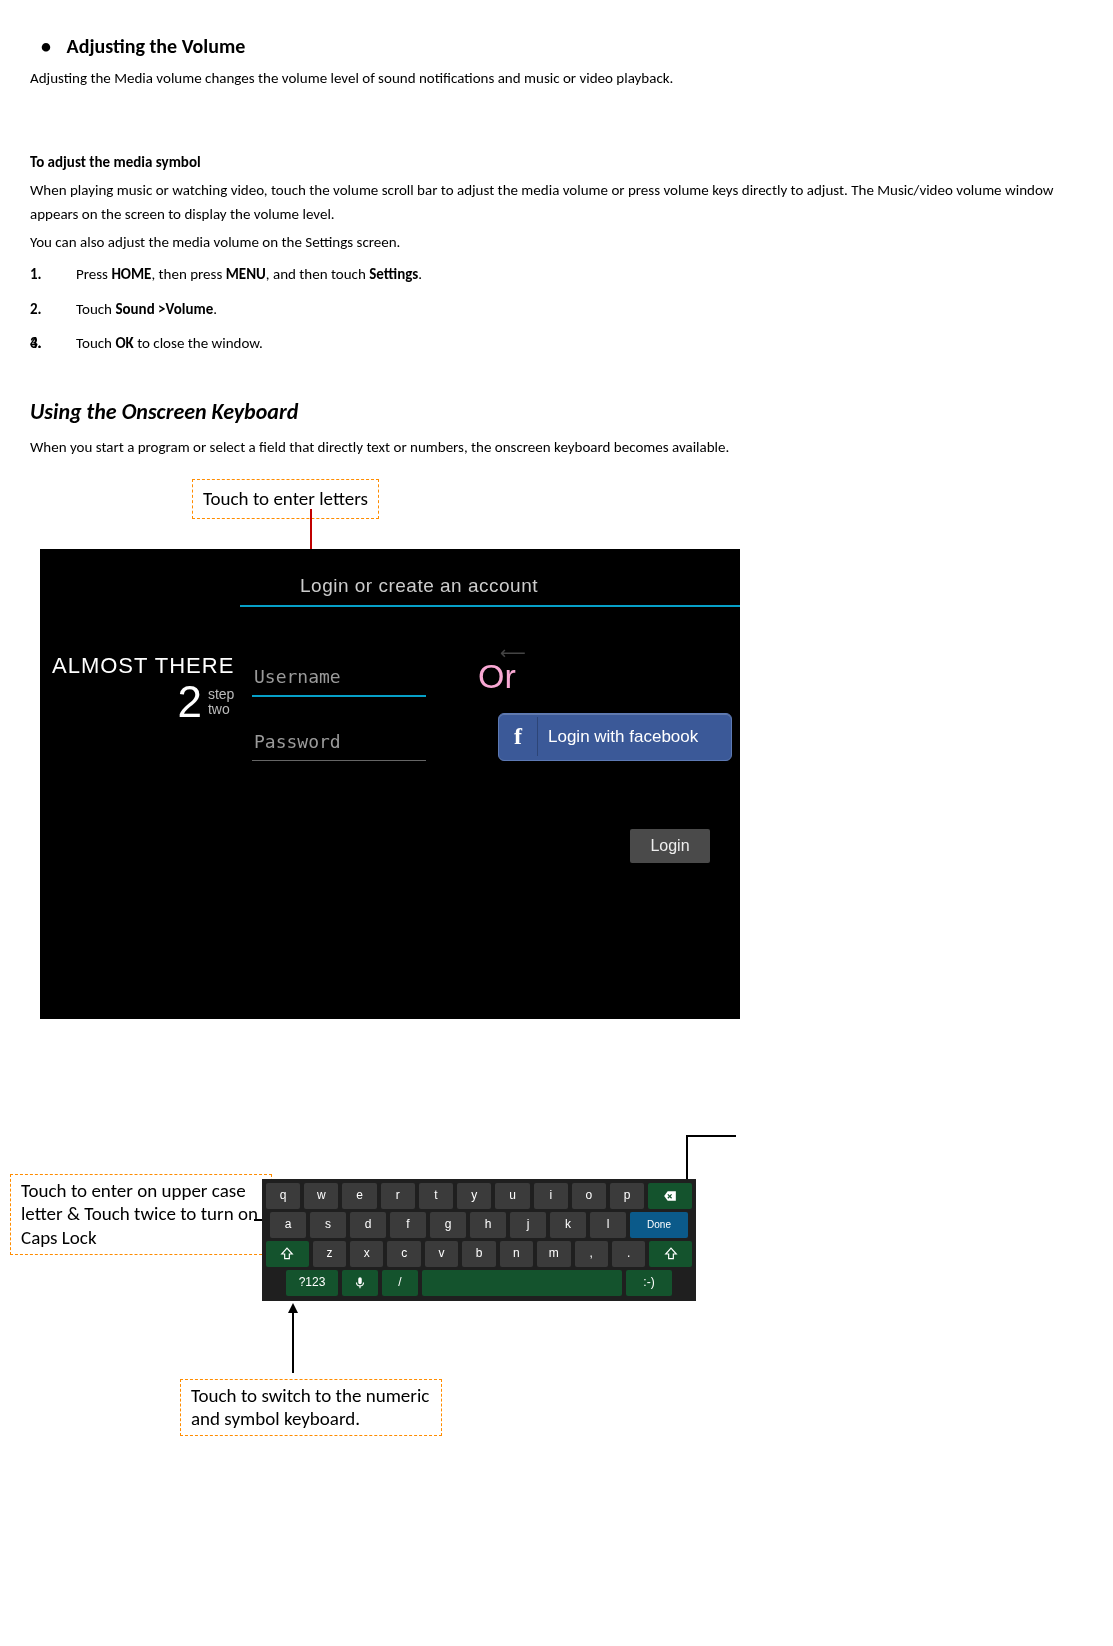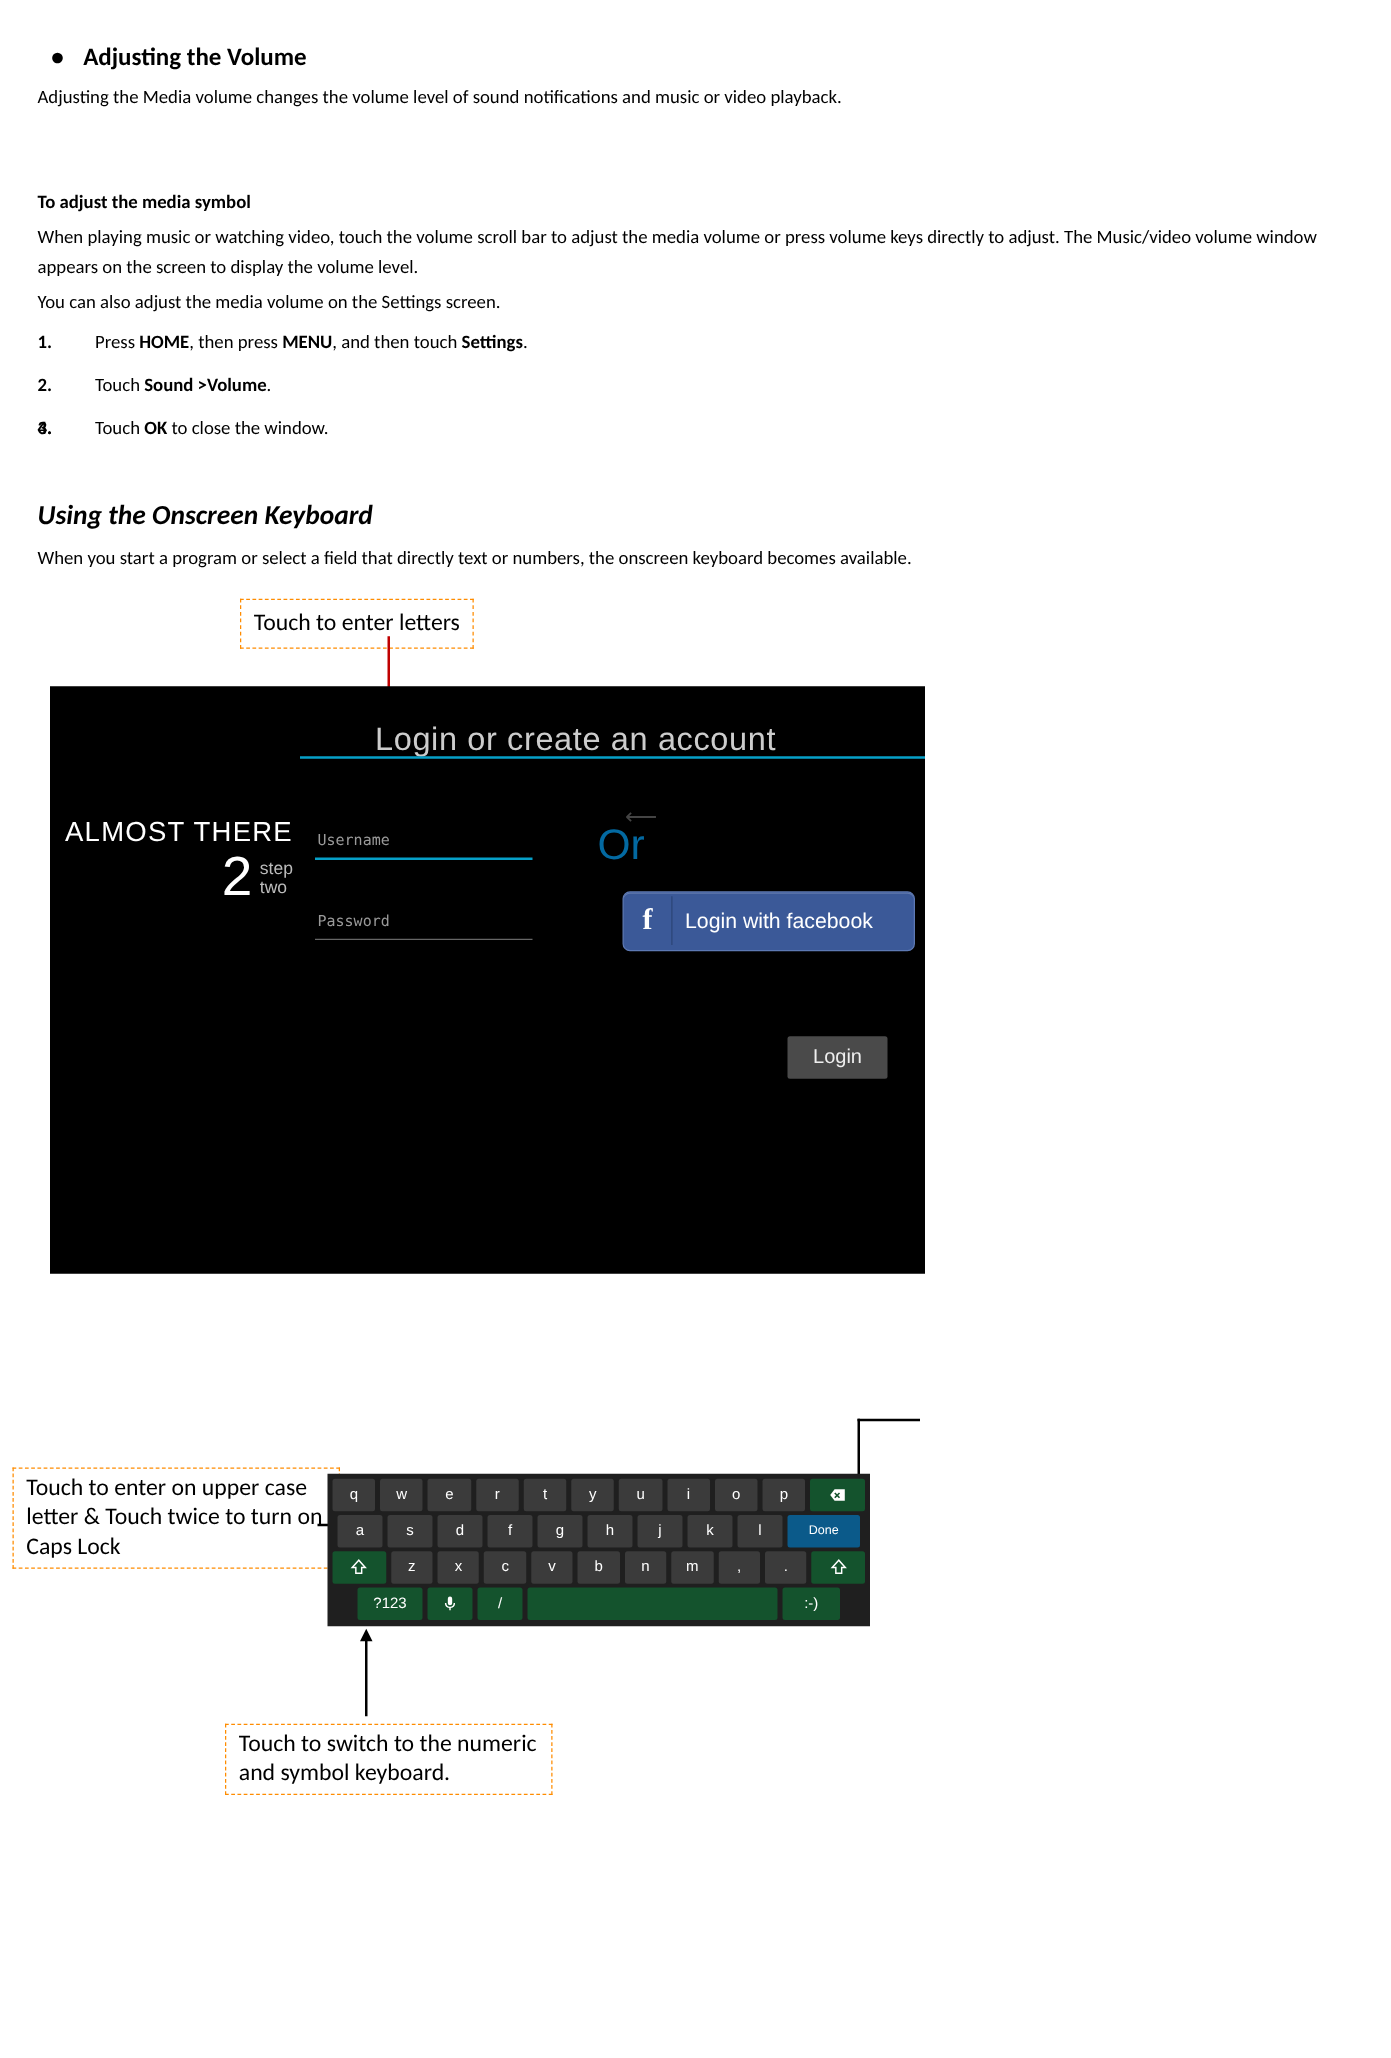--- a/index.html
+++ b/index.html
@@ -110,21 +110,21 @@
     width: 700px;
     height: 470px;
     background: #000;
     color: #fff;
     font-family: "Segoe UI", Arial, sans-serif;
   }
   .login-title {
     position: absolute;
     left: 260px;
     top: 22px;
-    font-size: 26px;
+    font-size: 19px;
     color: #ccc;
     letter-spacing: 0.5px;
   }
   .cyan-bar {
     position: absolute;
     left: 200px;
     top: 56px;
     width: 500px;
     height: 2px;
     background: #06a0c8;
@@ -155,33 +155,33 @@
     font-size: 14px;
     color: #bbb;
     text-align: left;
     line-height: 1.1;
   }
   .field {
     position: absolute;
     left: 212px;
     width: 170px;
     color: #9a9a9a;
-    font-size: 12px;
+    font-size: 18px;
     border-bottom: 1px solid #666;
     padding: 4px 2px;
     font-family: Consolas, monospace;
   }
   .field.username { top: 110px; border-bottom: 2px solid #06a0c8; }
   .field.password { top: 175px; }
   .or-text {
     position: absolute;
     left: 438px;
     top: 100px;
     font-size: 34px;
-    color: #0369a1;
+    color: #f9a8d4;
   }
   .fb-btn {
     position: absolute;
     left: 458px;
     top: 164px;
     width: 232px;
     height: 46px;
     background: #3b5998;
     border-radius: 6px;
     border: 1px solid #5d79b3;

